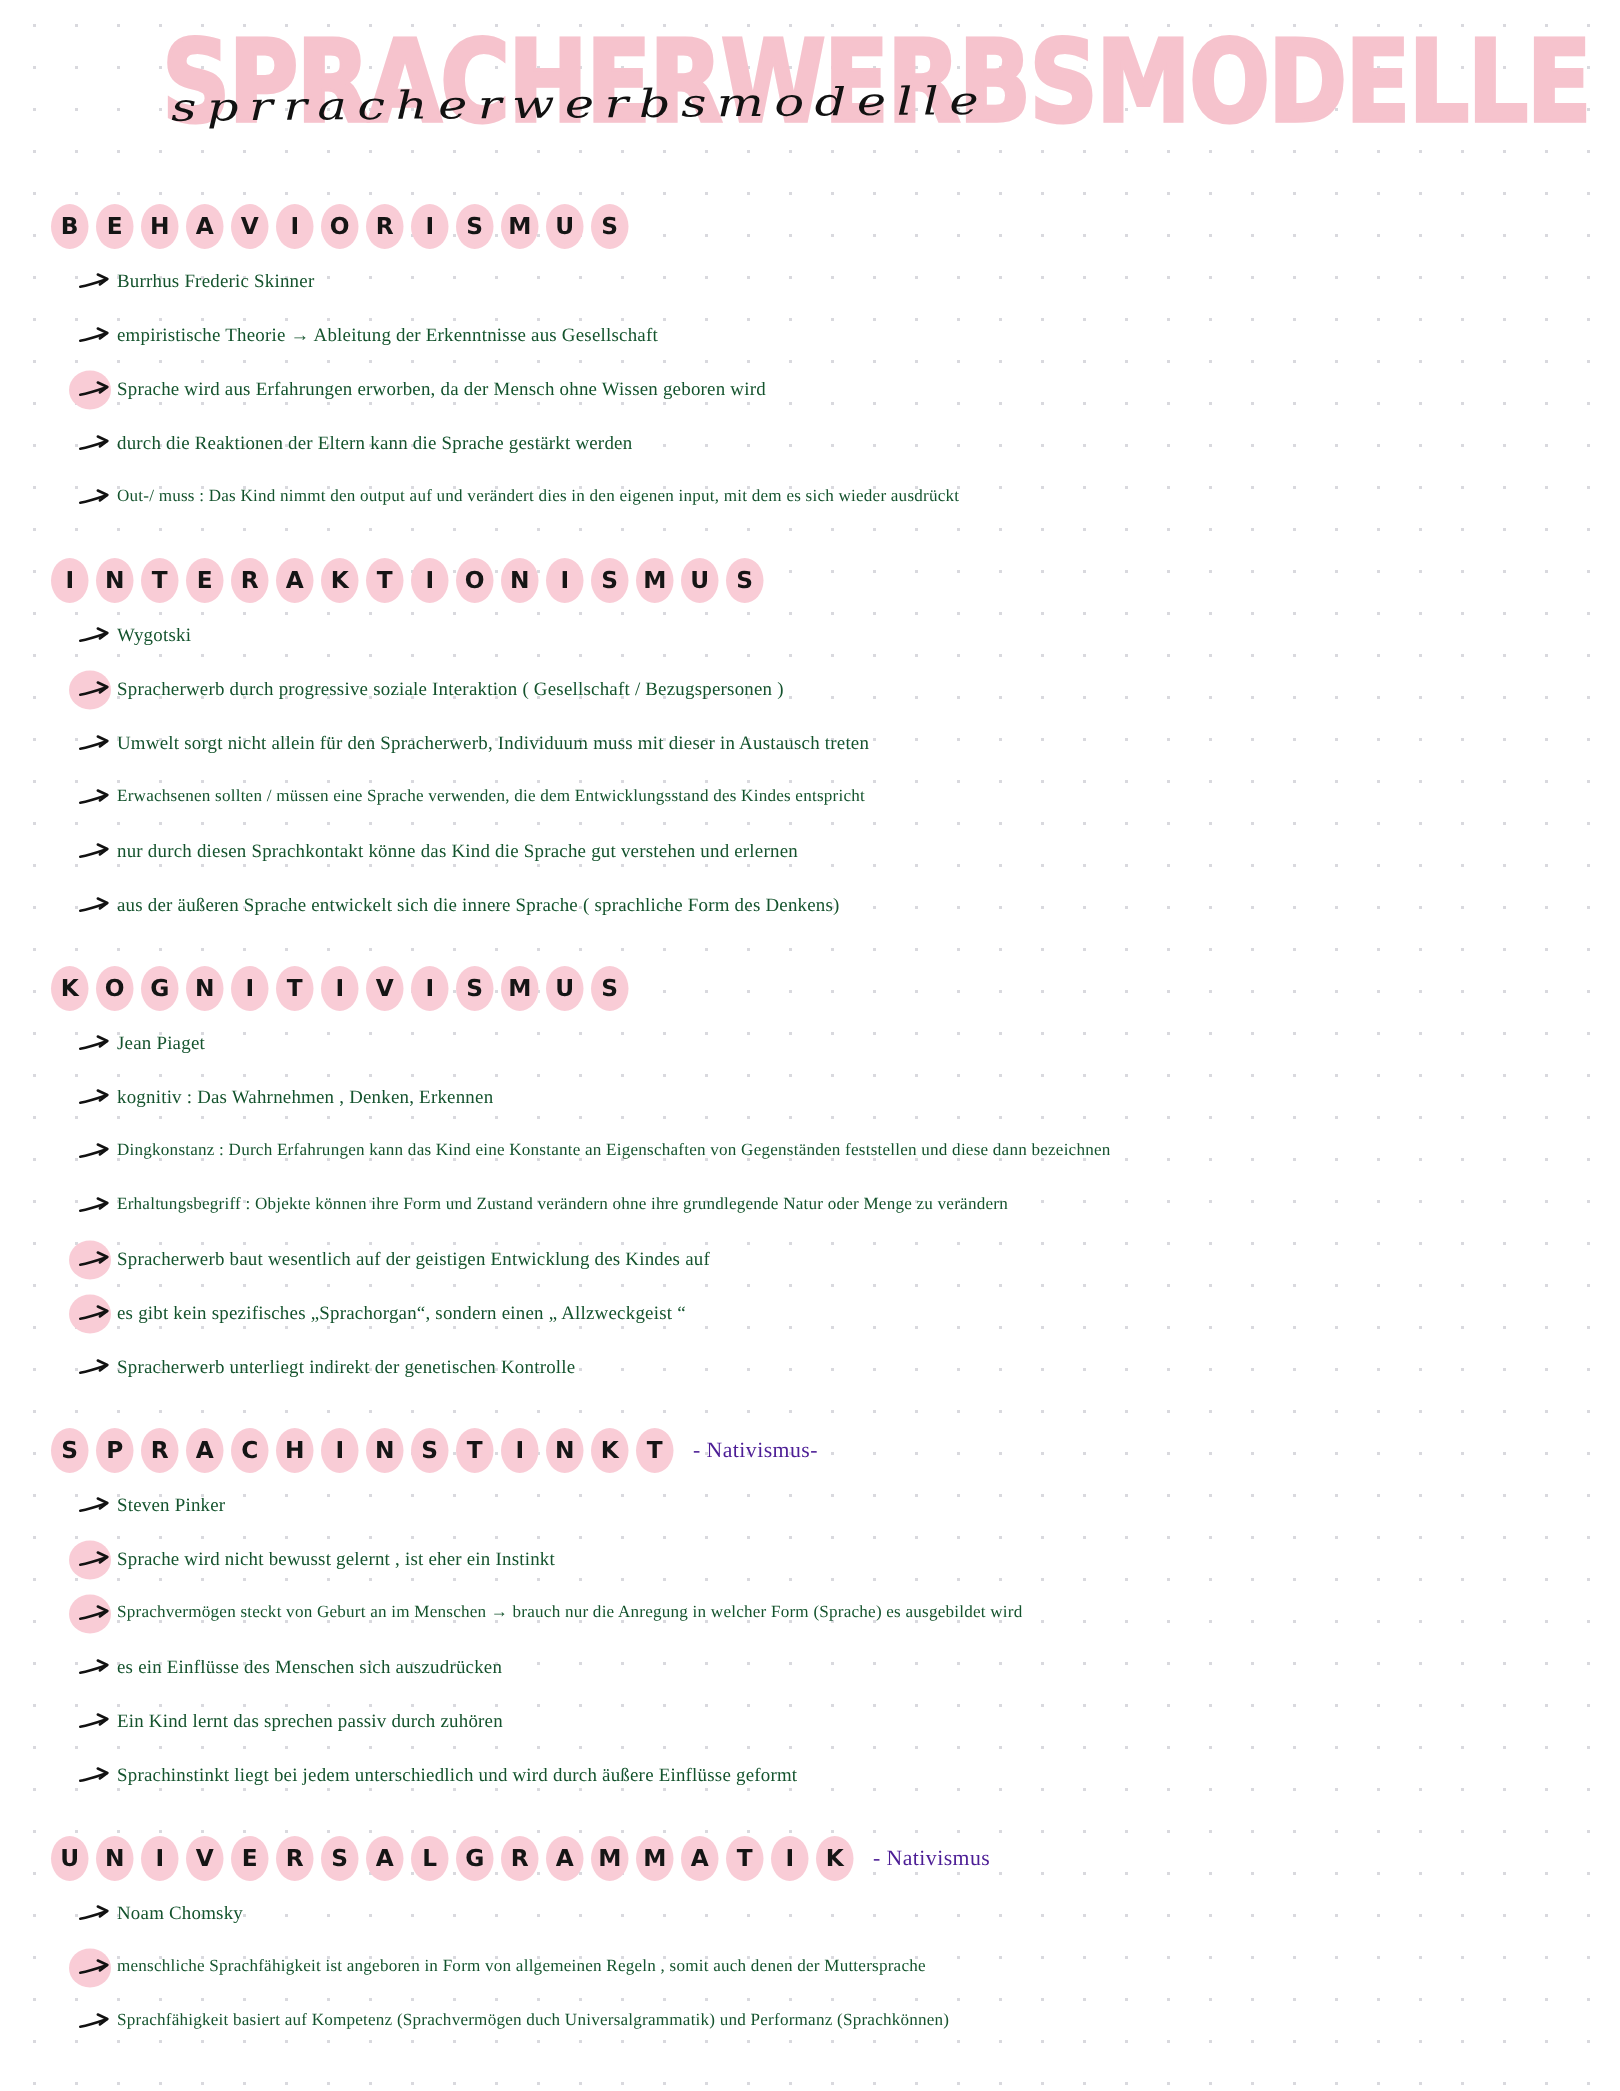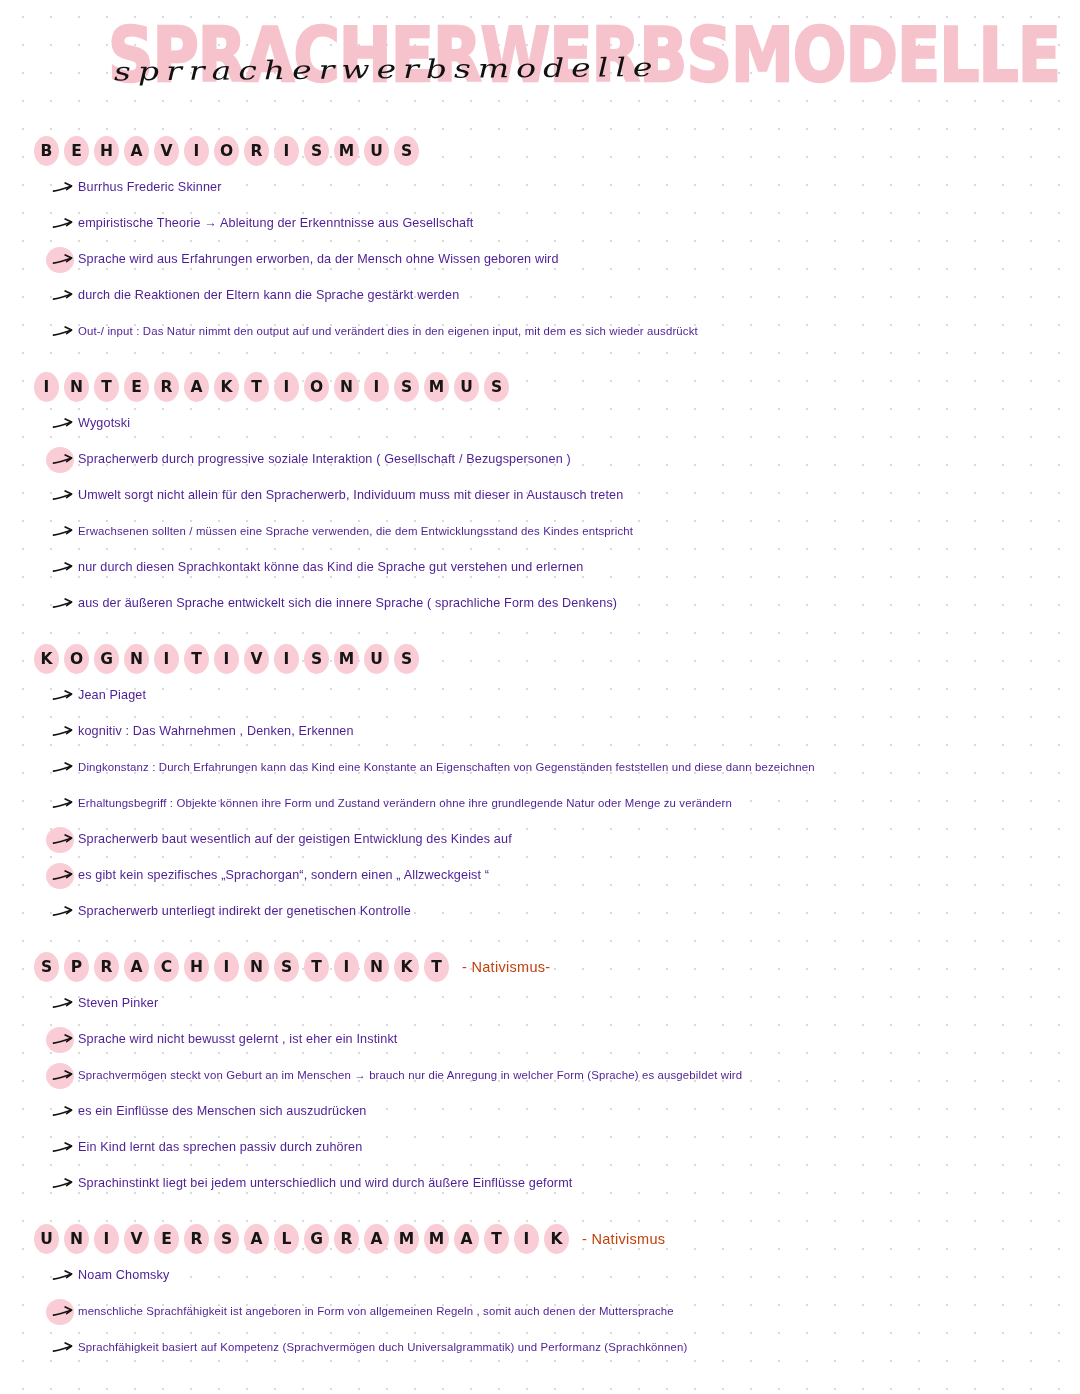--- a/index.html
+++ b/index.html
@@ -105,41 +105,41 @@
     border-radius: 50%;
     background: #f9ccd6;
     z-index: 0;
   }
   .bl span {
     position: relative;
     z-index: 1;
   }
   .sec-suffix {
     margin-left: 8px;
-    font-family: Liberation Sans, sans-serif;
+    font-family: Liberation Serif, serif;
     font-size: 14.5px;
-    color: #c2410c;
+    color: #4c1d95;
     letter-spacing: 0.3px;
   }
 
   
   .lines {
     margin-left: 18px;
   }
   .line {
     position: relative;
     display: flex;
     align-items: flex-start;
     min-height: 24px;
     margin-bottom: 12px;
     padding-left: 30px;
-    font-family: Liberation Sans, sans-serif;
+    font-family: Liberation Serif, serif;
     font-size: 12.6px;
     line-height: 1.25;
-    color: #4c1d95;
+    color: #14532d;
     letter-spacing: 0.15px;
     white-space: nowrap;
   }
   .line.small {
     font-size: 11.4px;
   }
   .arrow {
     position: absolute;
     left: 4px;
     top: 1px;
@@ -255,21 +255,21 @@
             </span>
             <span class="txt">durch die Reaktionen der Eltern kann die Sprache gestärkt werden</span>
           </div>
           <div class="line small">
             <span class="arrow">
               <svg viewBox="0 0 22 14" width="22" height="14" aria-hidden="true">
                 <path d="M1.5 10.2 C6 9.4, 12 7.6, 19 5.2" stroke="#121212" stroke-width="1.7" fill="none" stroke-linecap="round"></path>
                 <path d="M13.2 2.0 L19.6 5.0 L14.6 8.6" stroke="#121212" stroke-width="1.7" fill="none" stroke-linecap="round" stroke-linejoin="round"></path>
               </svg>
             </span>
-            <span class="txt">Out-/ input : Das Natur nimmt den output auf und verändert dies in den eigenen input, mit dem es sich wieder ausdrückt</span>
+            <span class="txt">Out-/ muss : Das Kind nimmt den output auf und verändert dies in den eigenen input, mit dem es sich wieder ausdrückt</span>
           </div>
         </div>
       </div>
       <div class="section">
         <div class="sec-head">
           <div class="bubble-letters">
             <span class="bl">
               <span>I</span>
             </span>
             <span class="bl">

